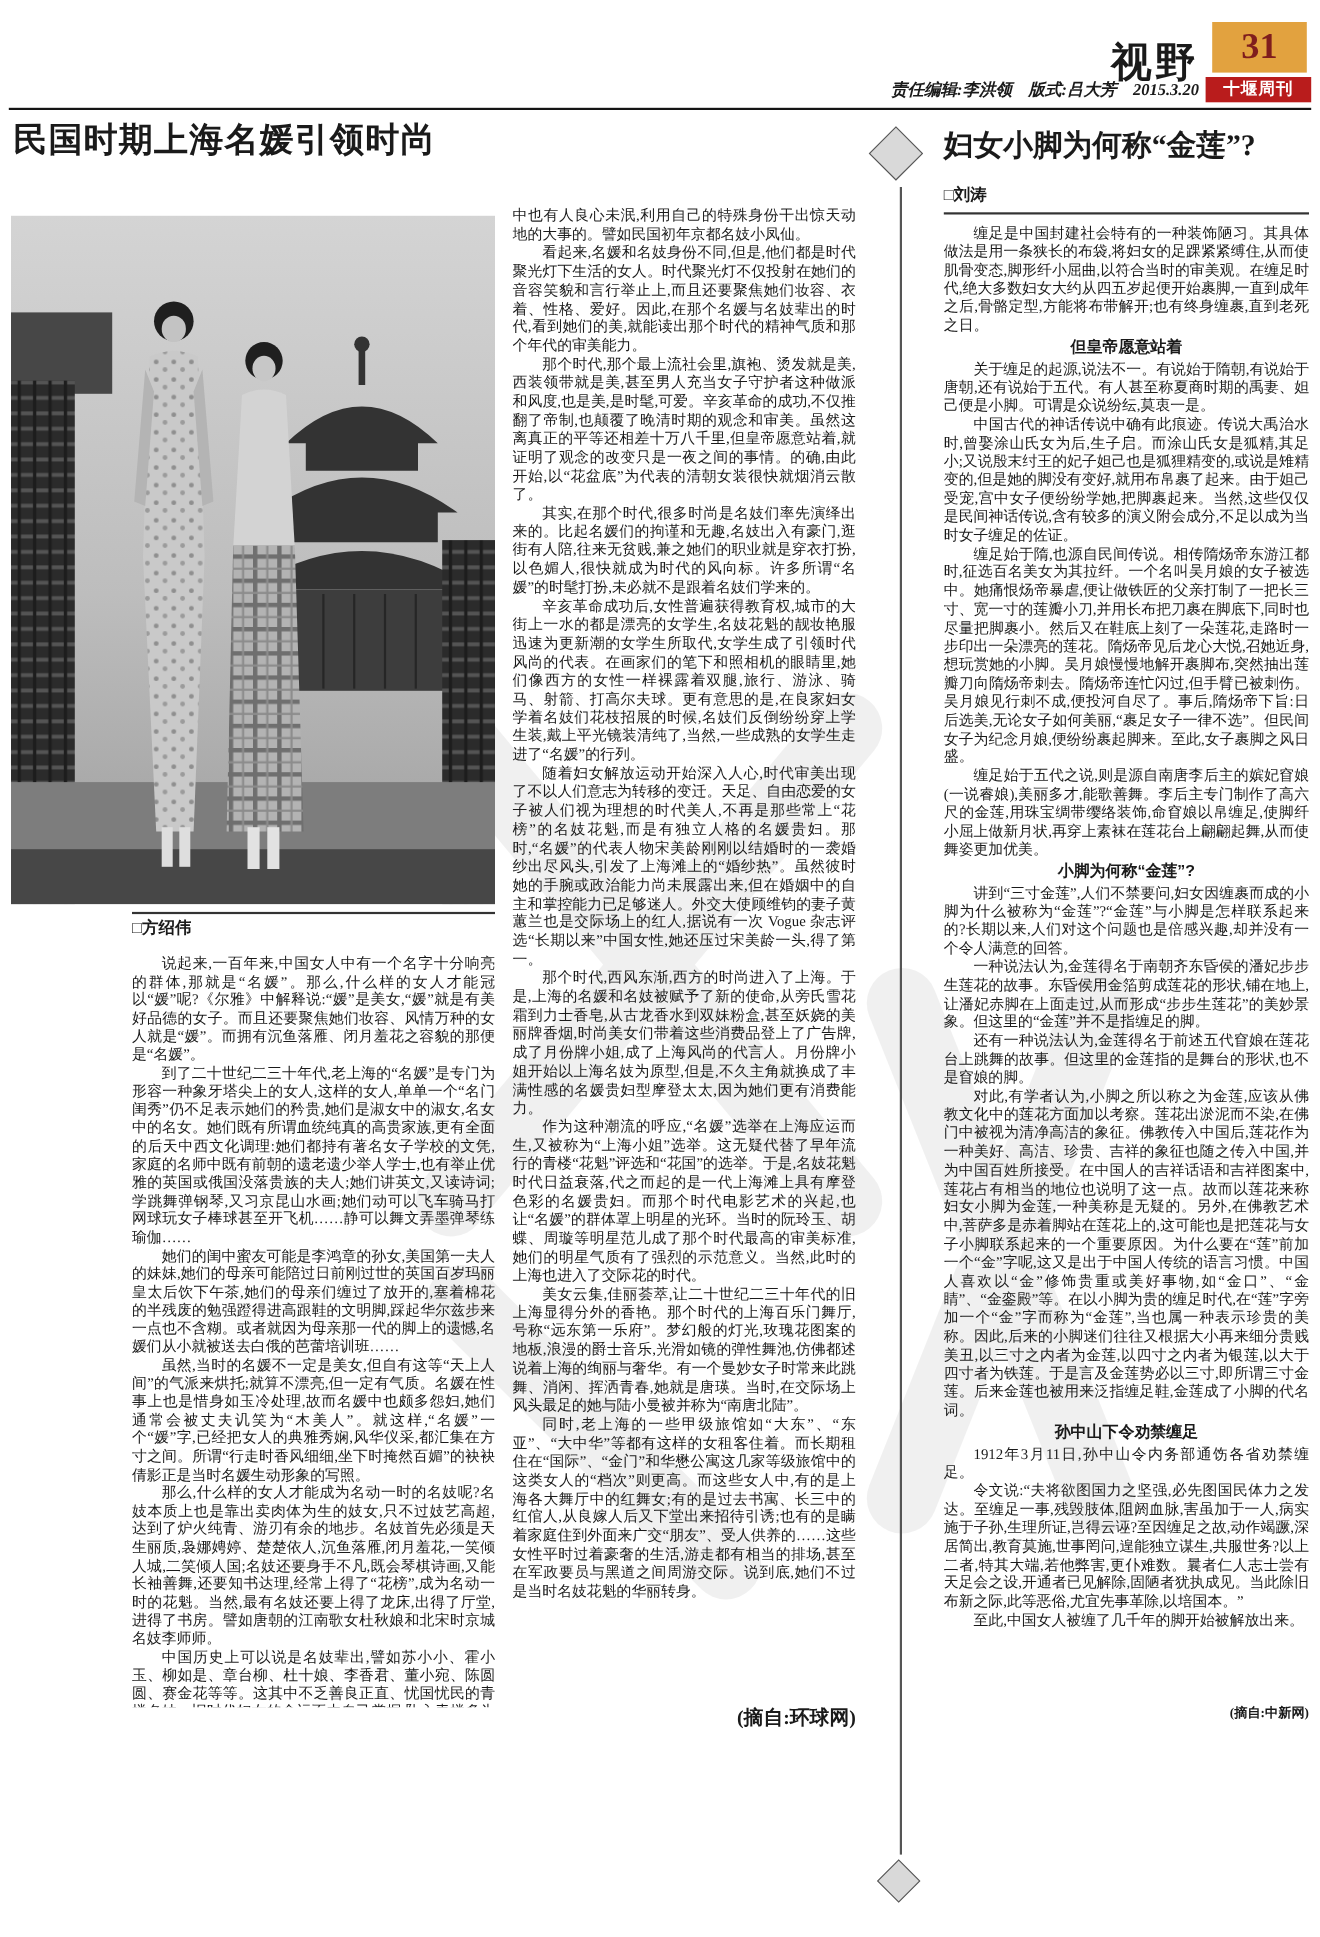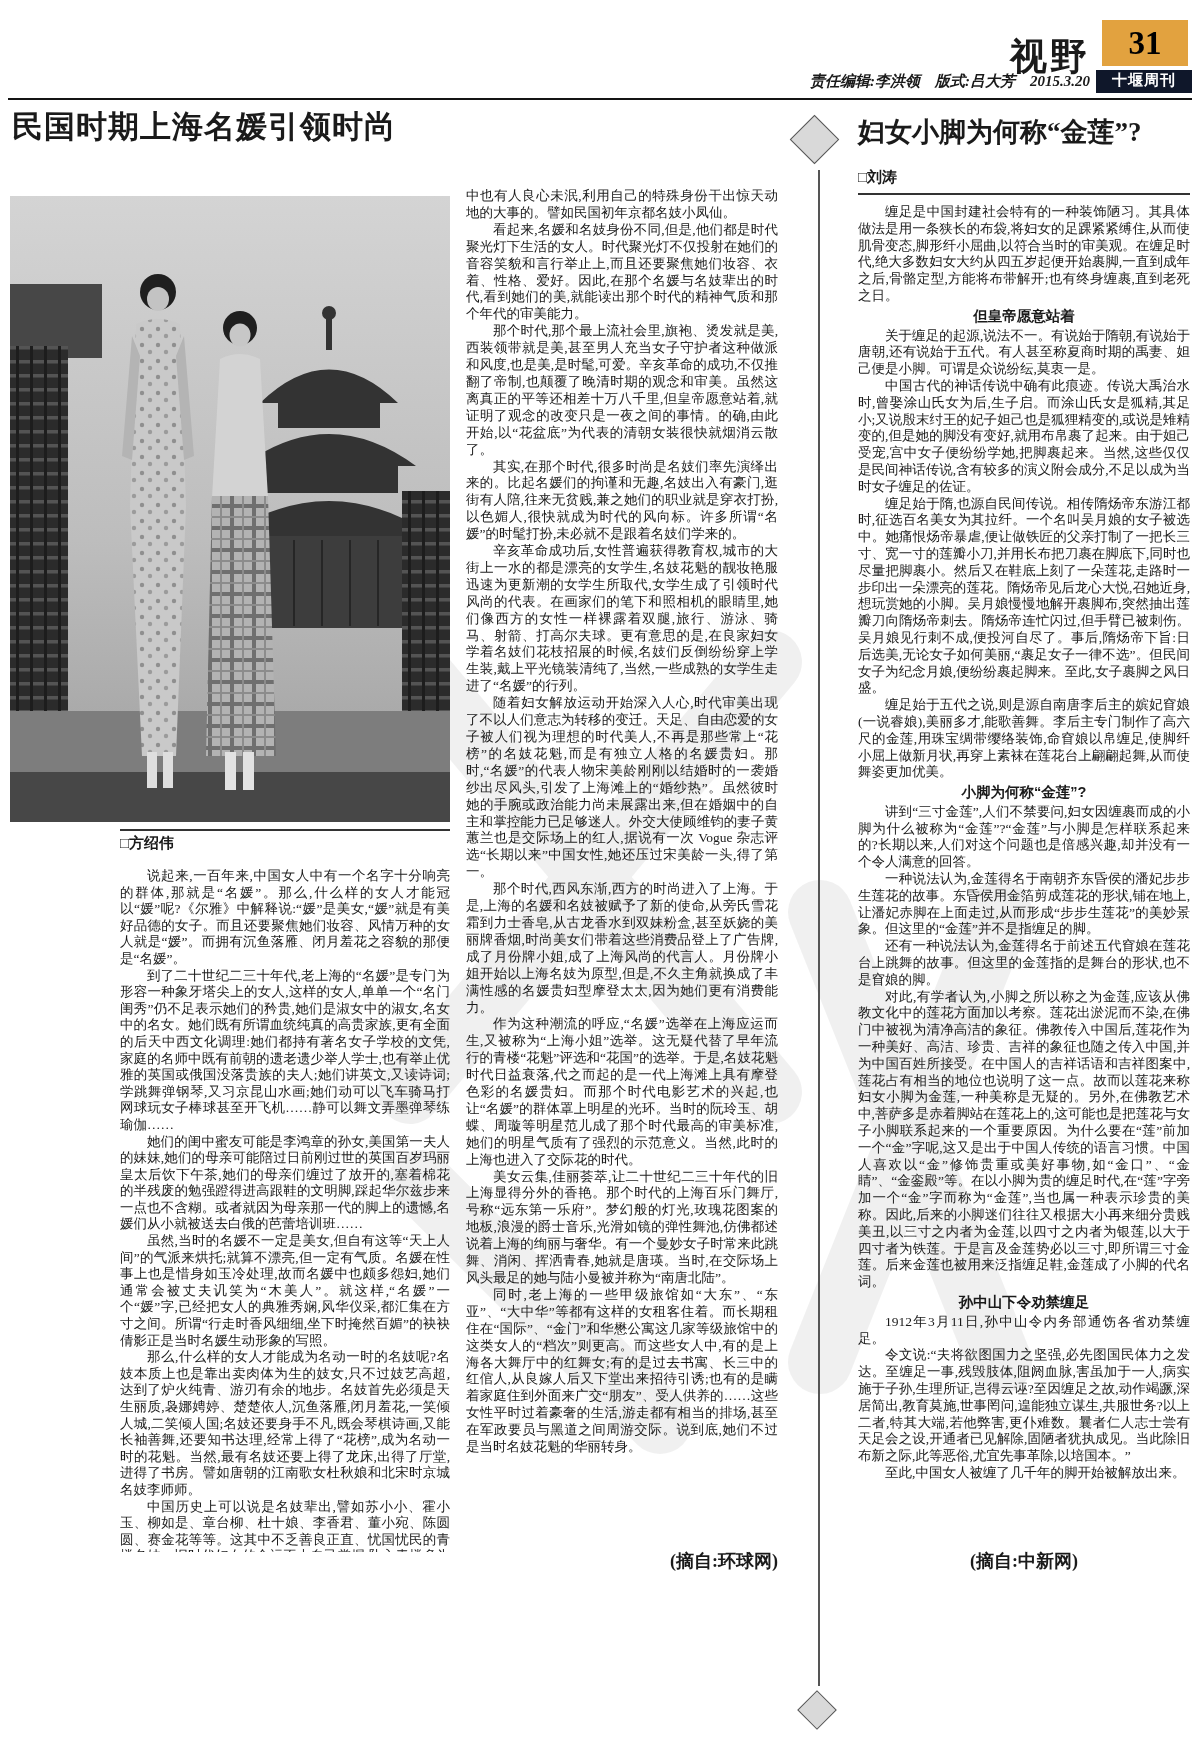--- a/index.html
+++ b/index.html
@@ -7,21 +7,21 @@
     position:relative;width:1200px;height:1761px;margin:12px auto;background:#fff;
     font-family:"Liberation Serif","DejaVu Serif",serif;color:#1a1a1a;overflow:hidden;
   }
   
   #section-name{position:absolute;top:20px;left:1000px;width:90px;text-align:right;
     font-size:37px;font-weight:bold;letter-spacing:3px;}
   #editor-line{position:absolute;top:60px;left:640px;width:450px;text-align:right;
     font-size:15px;font-weight:bold;font-style:italic;}
   .accent-box{position:absolute;background:#E2A23F;text-align:center;}
   #page-number-box{left:1102px;top:8px;width:86px;height:46px;line-height:46px;
-    font-size:33px;font-weight:bold;color:#000000;}
+    font-size:33px;font-weight:bold;color:#7f1d1d;}
   #publication-box{left:1096px;top:58px;width:96px;height:23px;line-height:23px;
     font-size:15px;font-weight:bold;color:#ffffff;letter-spacing:1px;}
   #top-rule{position:absolute;left:8px;top:86px;width:1184px;height:2px;background:#141414;}
   
   #left-title{position:absolute;left:12px;top:94px;width:440px;
     font-size:31px;font-weight:bold;letter-spacing:1px;white-space:nowrap;}
   #article-photo{position:absolute;left:10px;top:184px;width:440px;height:626px;}
   #caption-rule{position:absolute;left:120px;top:817px;width:330px;height:1.5px;background:#333;}
   #left-author{position:absolute;left:120px;top:822px;width:330px;
     font-size:15px;font-weight:bold;}
@@ -38,40 +38,40 @@
   #diamond-top{left:797px;top:110px;width:33px;height:33px;}
   #diamond-bottom{left:803px;top:1684px;width:26px;height:26px;}
   
   #right-title{position:absolute;left:858px;top:102px;width:340px;
     font-size:27px;font-weight:bold;white-space:nowrap;}
   #right-author{position:absolute;left:858px;top:156px;width:332px;
     font-size:15px;font-weight:bold;}
   #author-rule{position:absolute;left:858px;top:181px;width:332px;height:1.5px;background:#333;}
   #right-body{position:absolute;left:858px;top:192px;width:332px;height:1338px;
     overflow:hidden;font-size:13.5px;line-height:16.8px;}
-  #right-source{position:absolute;left:858px;top:1537px;width:332px;text-align:center;
-    font-size:18px;font-weight:bold;}
+  #right-source{position:absolute;left:858px;top:1537px;width:332px;text-align:right;
+    font-size:12px;font-weight:bold;}
   
   .para{margin:0;text-indent:2em;text-align:justify;}
   .no-indent{text-indent:0;}
   .subhead{margin:3px 0;text-align:center;font-weight:bold;font-size:14.5px;
     font-family:"Liberation Sans","DejaVu Sans",sans-serif;}
   
   #watermark{position:absolute;left:300px;top:470px;width:780px;height:1000px;
     opacity:0.14;pointer-events:none;}
 </style>
 </head>
 <body>
 
 <div id="page">
 
   <div id="section-name">视野</div>
   <div id="editor-line">责任编辑:李洪领　版式:吕大芳　2015.3.20</div>
   <div id="page-number-box" class="accent-box" style="background: rgb(226, 162, 63);">31</div>
-  <div id="publication-box" class="accent-box" style="background: #0f172a; font-family: Liberation Mono, monospace;">十堰周刊</div>
+  <div id="publication-box" class="accent-box" style="background: #b91c1c;">十堰周刊</div>
   <div id="top-rule"></div>
 
   <svg id="watermark" viewBox="0 0 780 1000">
     <g stroke="#9a9a9a" stroke-width="64" stroke-linecap="round" fill="none">
       <path d="M110 180 L470 610"></path>
       <path d="M470 180 L110 610"></path>
       <path d="M520 430 L700 880"></path>
       <path d="M700 430 L520 880"></path>
       <path d="M120 700 L360 940"></path>
     </g>

